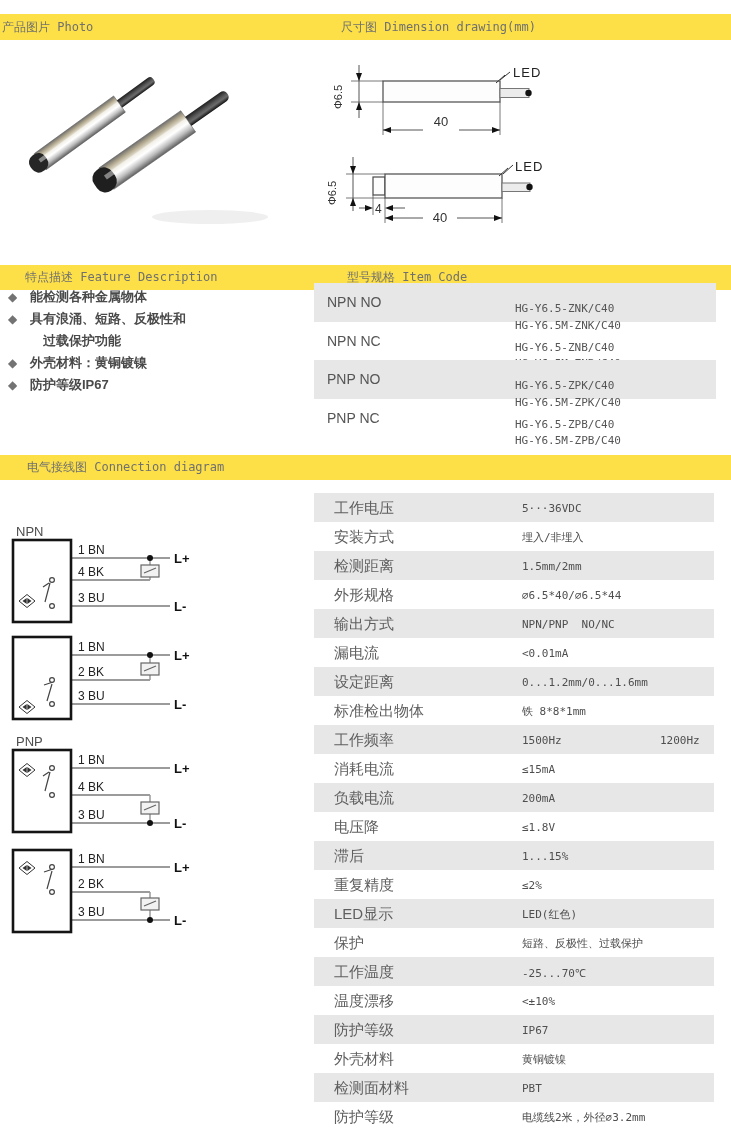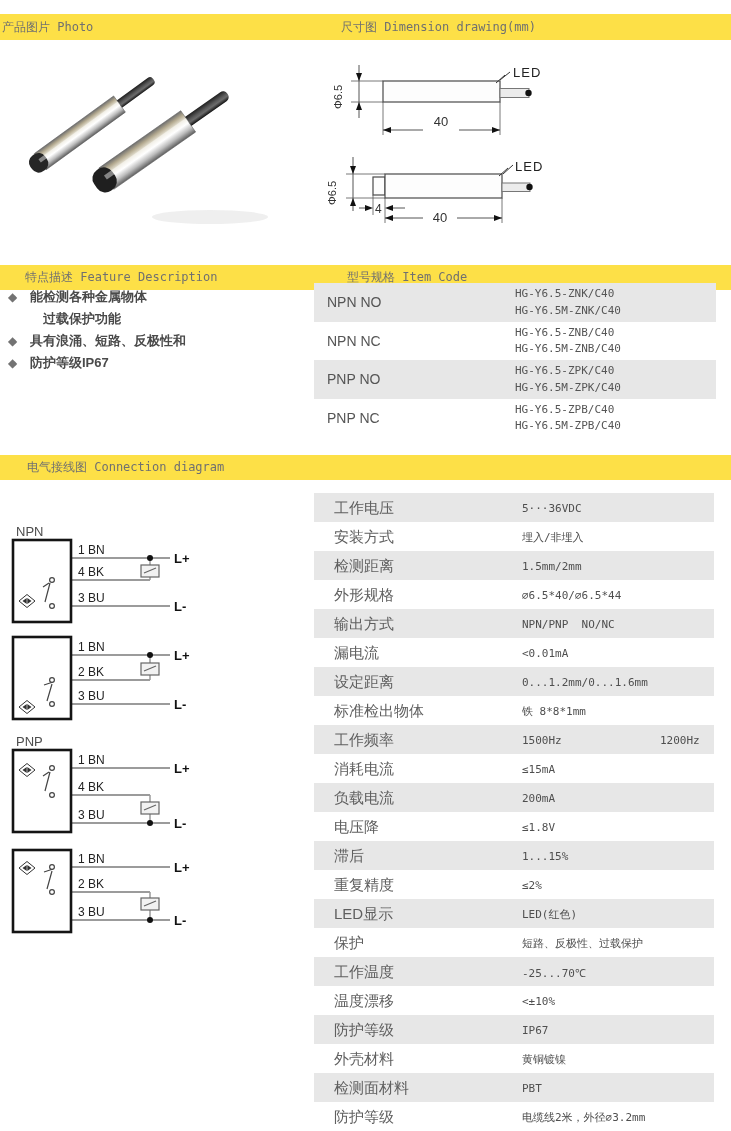--- a/index.html
+++ b/index.html
@@ -12,21 +12,21 @@
   .features{position:absolute;left:8px;top:286px;width:300px;}
   .feat{height:22px;line-height:22px;font-size:13px;font-weight:bold;color:#4a4a4a;white-space:pre;}
   .feat .fb{display:inline-block;width:13px;margin-right:9px;color:#737373;font-size:12px;}
   .feat.cont{padding-left:13px;}
   
   .itable{position:absolute;left:314px;top:283px;width:402px;}
   .irow{position:relative;height:38.5px;}
   .irow:nth-child(odd){background:#e7e7e7;}
   .ilabel{position:absolute;left:13px;top:50%;transform:translateY(-50%);
           font-family:Liberation Sans, sans-serif;font-size:14px;color:#555;white-space:pre;text-align:right;}
-  .icodes{position:absolute;left:201px;top:3px;font-family:"DejaVu Sans Mono","Liberation Mono",monospace;
+  .icodes{position:absolute;left:201px;top:18px;font-family:"DejaVu Sans Mono","Liberation Mono",monospace;
           font-size:11px;color:#555;line-height:16.5px;white-space:pre;}
   
   .stable{position:absolute;left:314px;top:493px;width:400px;}
   .srow{position:relative;height:29px;}
   .srow:nth-child(odd){background:#e7e7e7;}
   .slabel{position:absolute;left:20px;top:50%;transform:translateY(-50%);font-size:15px;color:#5f5f5f;white-space:pre;}
   .sval,.sv2{position:absolute;top:50%;transform:translateY(-50%);
              font-family:"DejaVu Sans Mono","Liberation Mono",monospace;font-size:11px;color:#4f4f4f;white-space:pre;}
   .sval{left:208px;}
   .sv2{left:346px;}
@@ -119,22 +119,23 @@
     <text x="115" y="177" font-size="13" fill="#333" text-anchor="middle">40</text>
   </svg>
 
   <div class="bar" style="top:265px;height:25px;text-align:center;">
     <span style="left:25px;line-height:25px;">特点描述 Feature Description</span>
     <span style="left:347px;line-height:25px;">型号规格 Item Code</span>
   </div>
 
   <div class="features">
     <div class="feat"><span class="fb">◆</span><span>能检测各种金属物体</span></div>
+    <div class="feat"><span class="fb">◆</span><span>具有浪涌、短路、反极性和</span></div>
     <div class="feat cont"><span class="fb"></span><span>过载保护功能</span></div>
-    <div class="feat"><span class="fb">◆</span><span>具有浪涌、短路、反极性和</span></div>
+    <div class="feat"><span class="fb">◆</span><span>外壳材料：黄铜镀镍</span></div>
     <div class="feat"><span class="fb">◆</span><span>防护等级IP67</span></div>
   </div>
 
   <div class="itable">
     <div class="irow">
       <span class="ilabel">NPN NO</span>
       <div class="icodes"><div>HG-Y6.5-ZNK/C40</div><div>HG-Y6.5M-ZNK/C40</div></div>
     </div>
     <div class="irow">
       <span class="ilabel">NPN NC</span>

